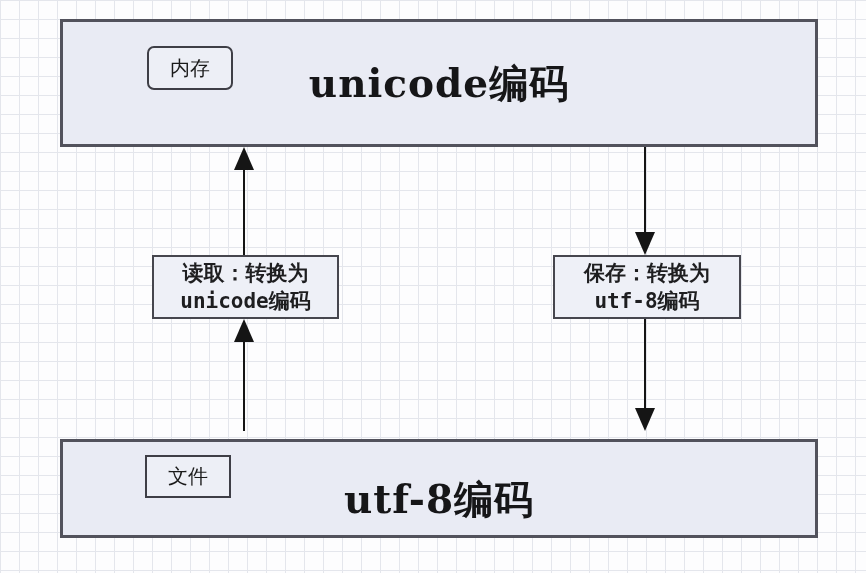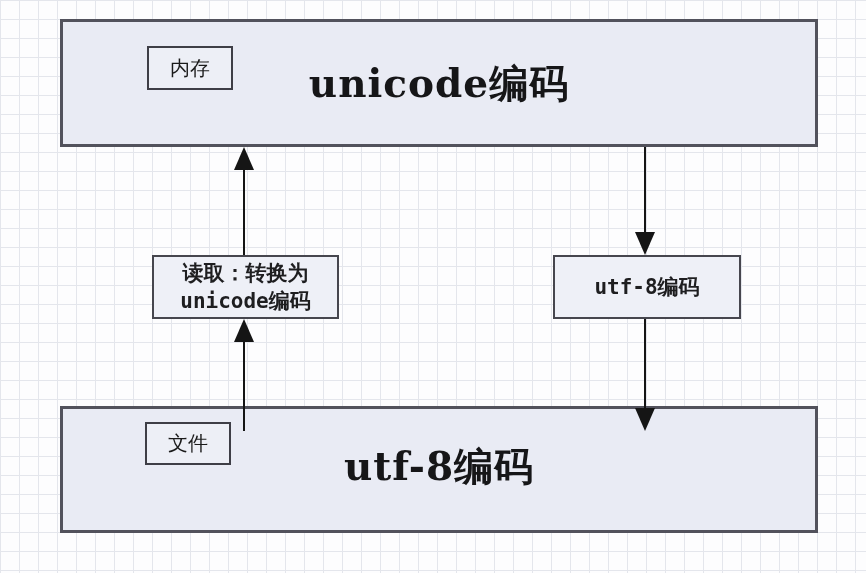--- a/index.html
+++ b/index.html
@@ -19,36 +19,36 @@
   
   .main-box {
     position: absolute;
     left: 60px;
     width: 758px;
     background: #e9ebf4;
     border: 3px solid #52525c;
     box-sizing: border-box;
   }
   .memory-box { top: 19px;  height: 128px; }
-  .file-box   { top: 406px; height: 127px; }
+  .file-box   { top: 439px; height: 99px; }
 
   
   .tag-box {
     position: absolute;
     background: #edeff6;
     border: 2px solid #3e3e46;
     box-sizing: border-box;
     display: flex;
     align-items: center;
     justify-content: center;
     font-size: 20px;
     color: #1a1a1a;
     font-family: "DejaVu Sans", "Liberation Sans", sans-serif;
   }
-  .memory-tag { left: 84px; top: 24px; width: 86px; height: 44px; }
+  .memory-tag { left: 84px; top: 24px; width: 86px; height: 44px; border-radius: 7px; }
   .file-tag   { left: 82px; top: 13px; width: 86px; height: 43px; }
 
   
   .box-title {
     position: absolute;
     left: 0; right: 0;
     text-align: center;
     font-size: 39px;
     font-weight: bold;
     color: #161618;
@@ -140,17 +140,18 @@
   <div class="arrow-head down head-right-upper"></div>
   <div class="arrow-line line-right-lower"></div>
   <div class="arrow-head down head-right-lower"></div>
 
   <div class="flow-label read-label">
     <span>读取：转换为</span>
     <span>unicode编码</span>
   </div>
 
   <div class="flow-label save-label">
+    <span>保存：转换为</span>
     <span>utf-8编码</span>
   </div>
 
 
 </div>
 
 </body></html>

